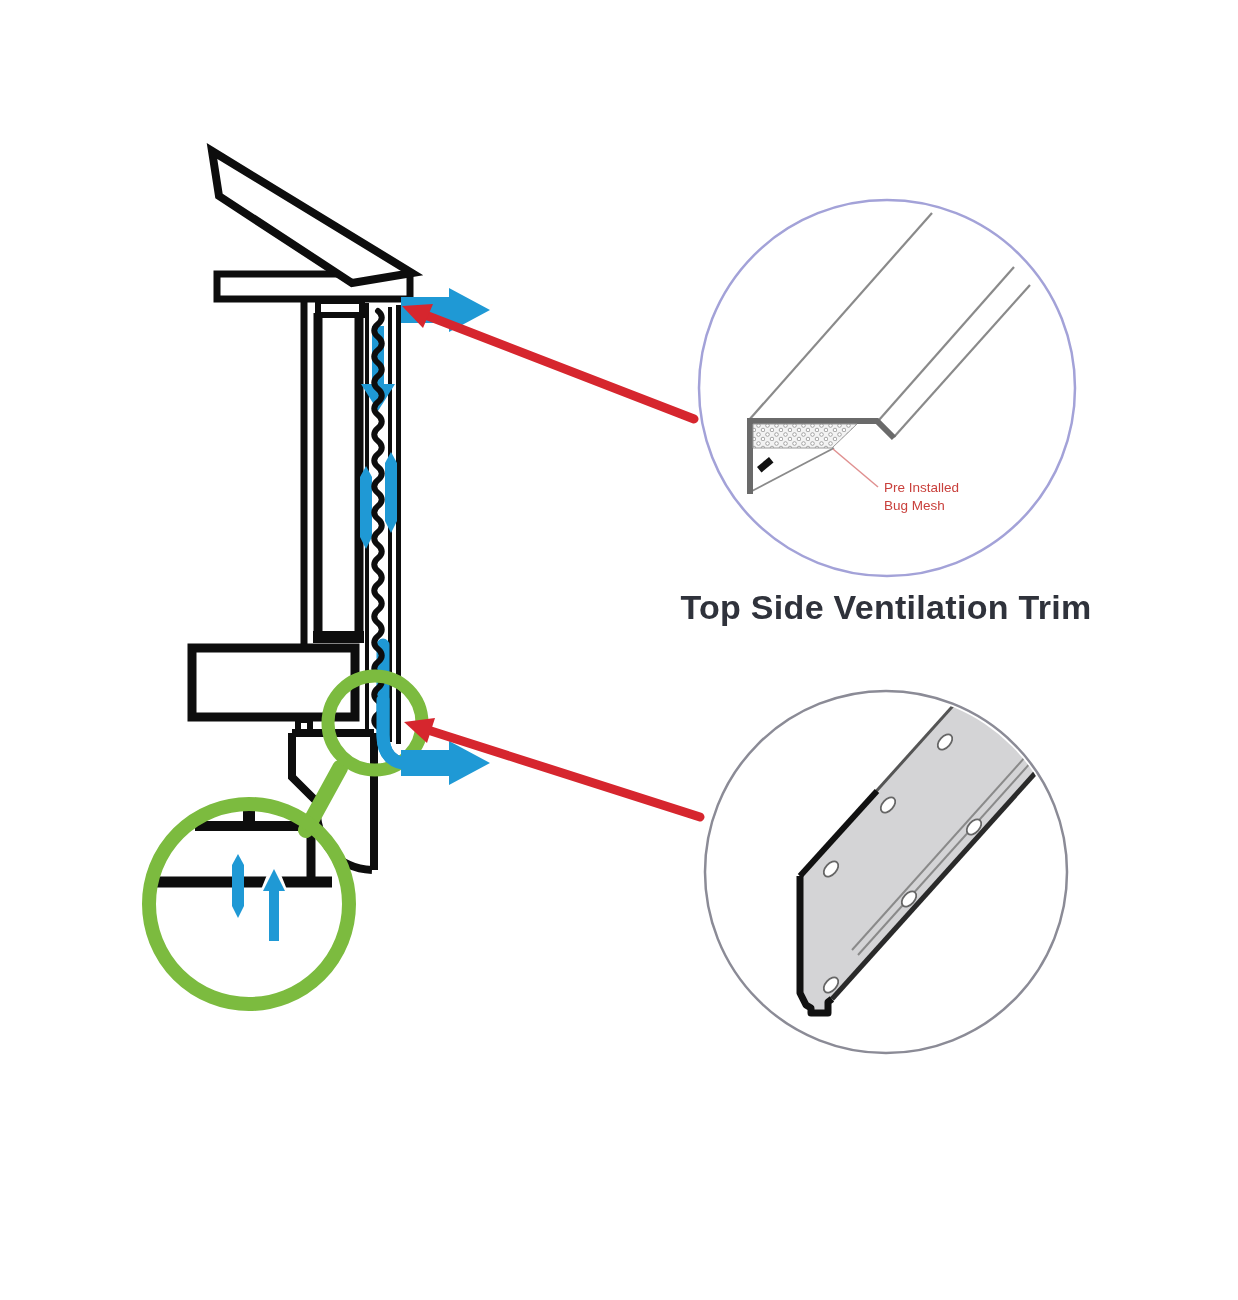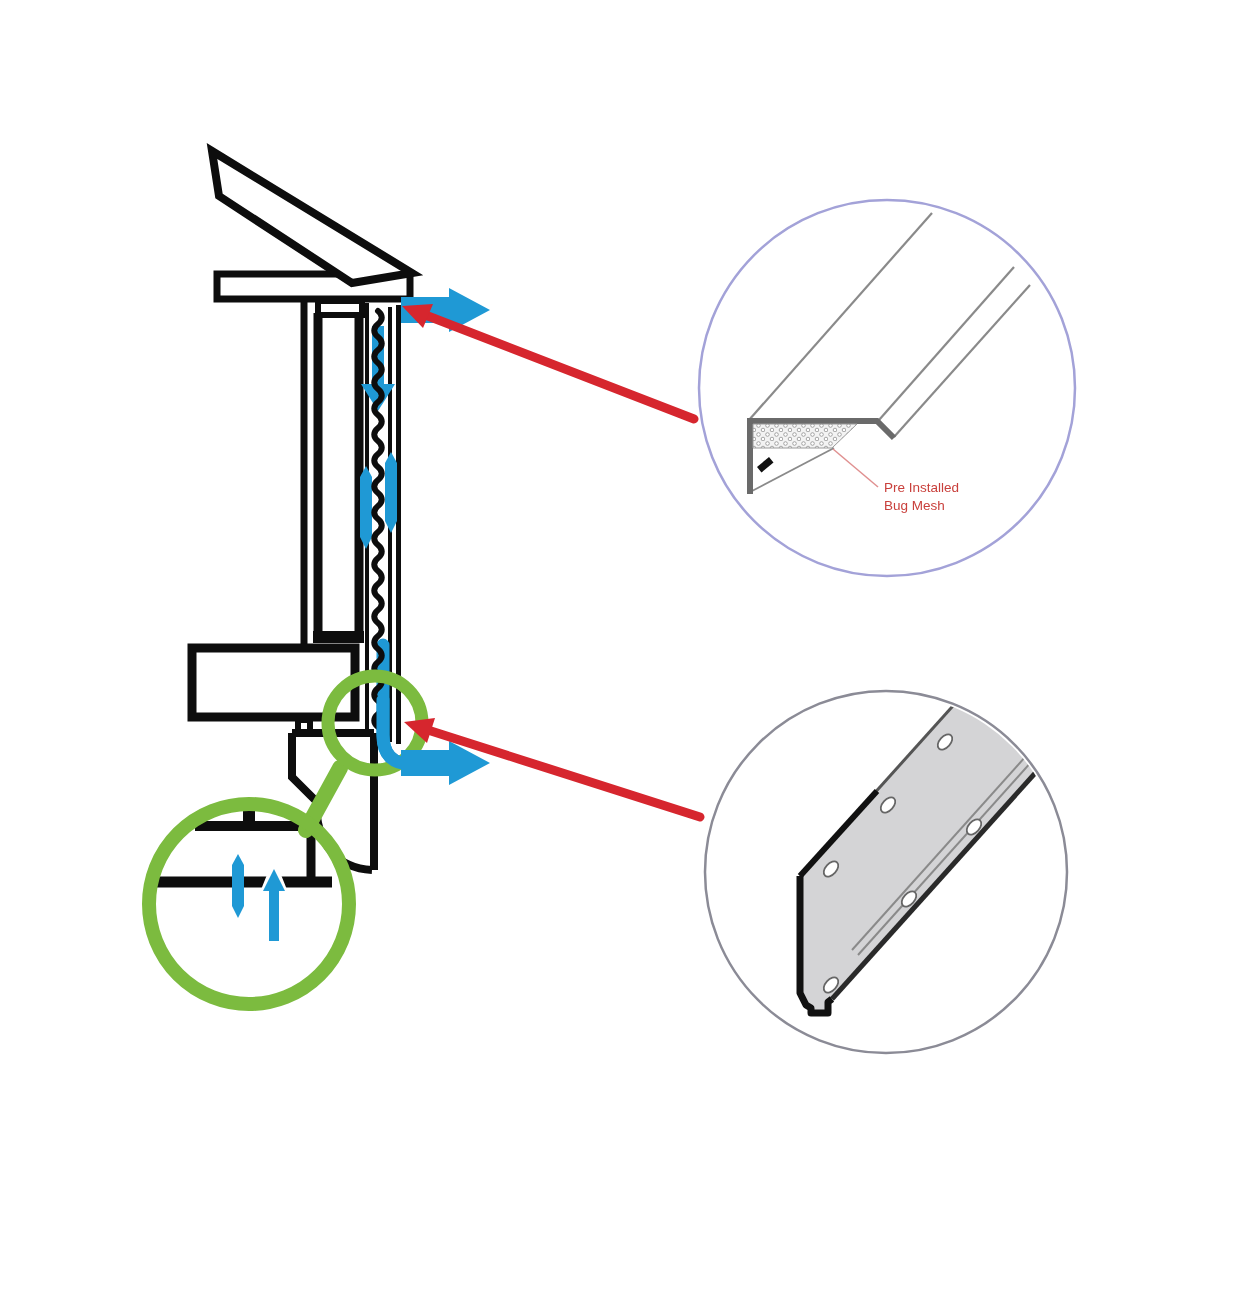--- a/index.html
+++ b/index.html
@@ -136,13 +136,14 @@
         <ellipse cx="888" cy="805" rx="9" ry="5.5" transform="rotate(-48 888 805)"></ellipse>
         <ellipse cx="945" cy="742" rx="9" ry="5.5" transform="rotate(-48 945 742)"></ellipse>
         <ellipse cx="831" cy="985" rx="9" ry="5.5" transform="rotate(-48 831 985)"></ellipse>
         <ellipse cx="909" cy="899" rx="9" ry="5.5" transform="rotate(-48 909 899)"></ellipse>
         <ellipse cx="974" cy="827" rx="9" ry="5.5" transform="rotate(-48 974 827)"></ellipse>
       </g>
     </g>
   </g>
 </svg>
 
+<div class="callout-label" style="left:626px;top:588px;">Top Side Ventilation Trim</div>
 </div>
 
 </body></html>

